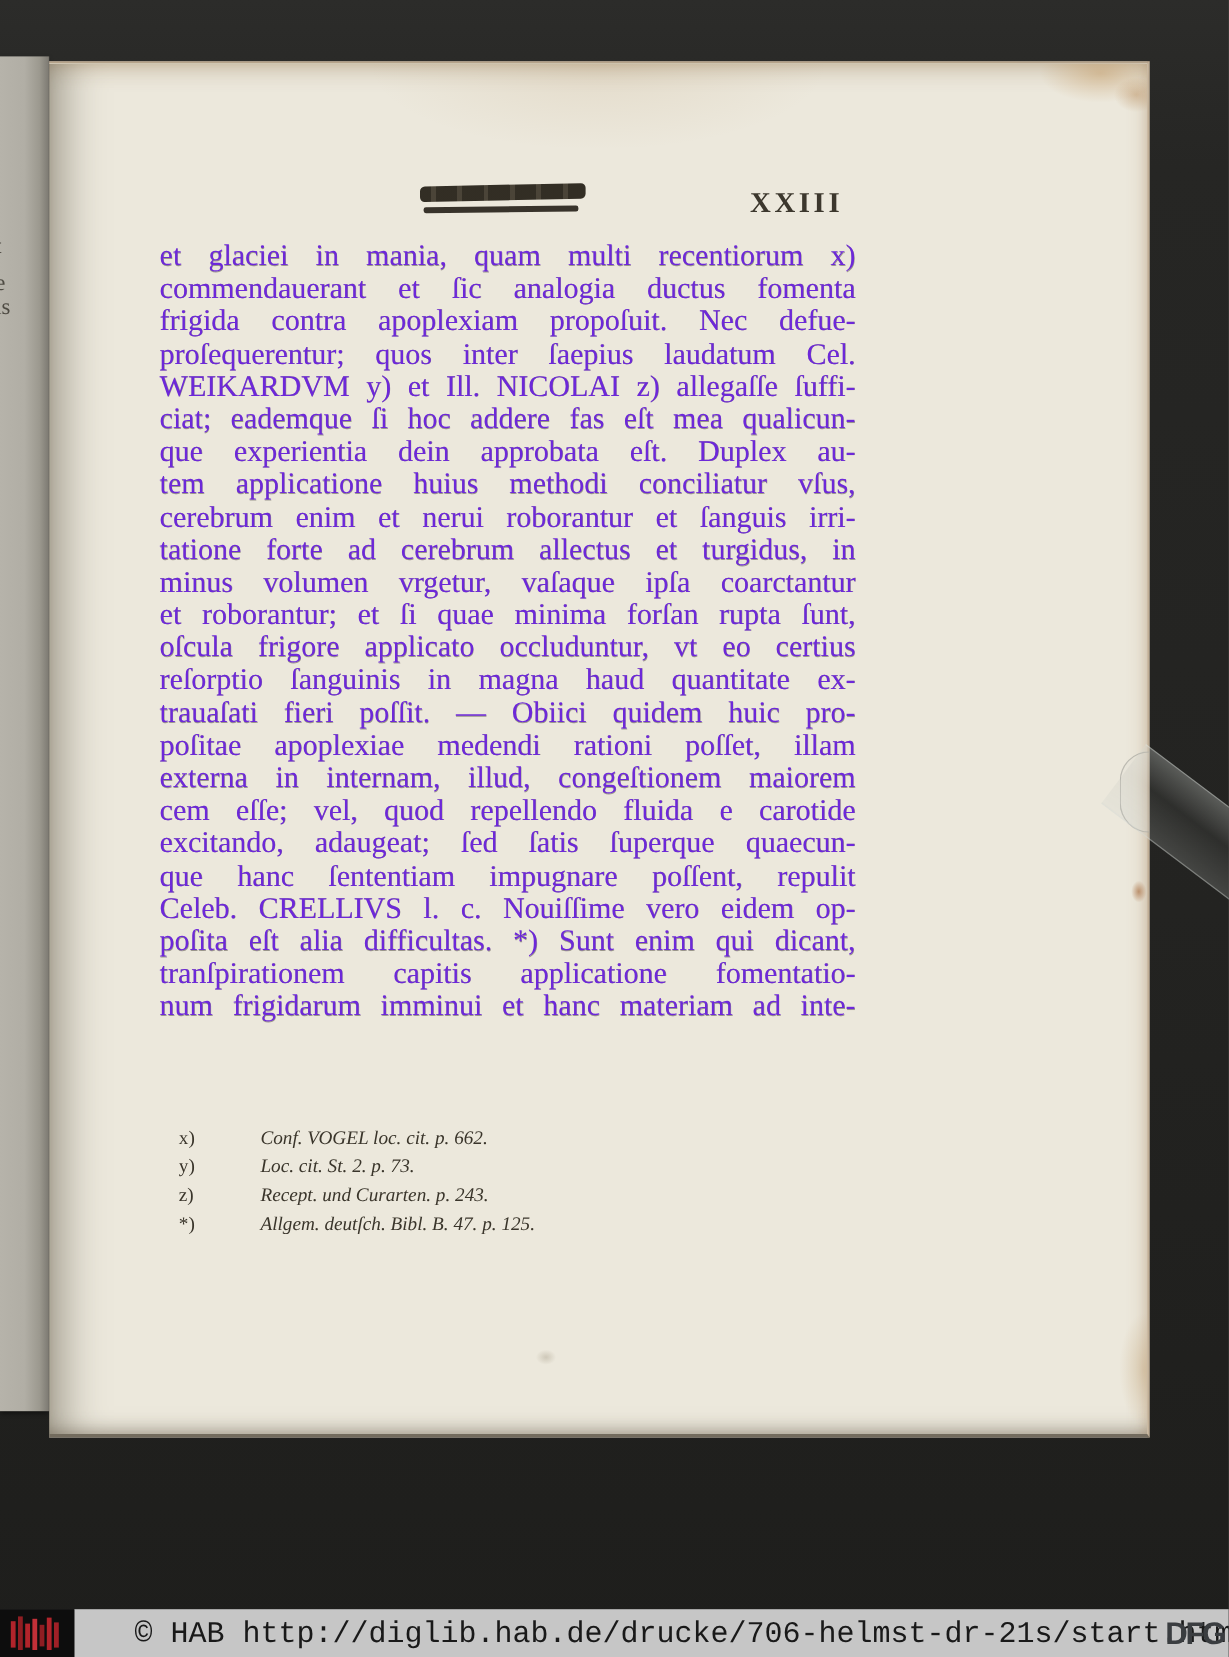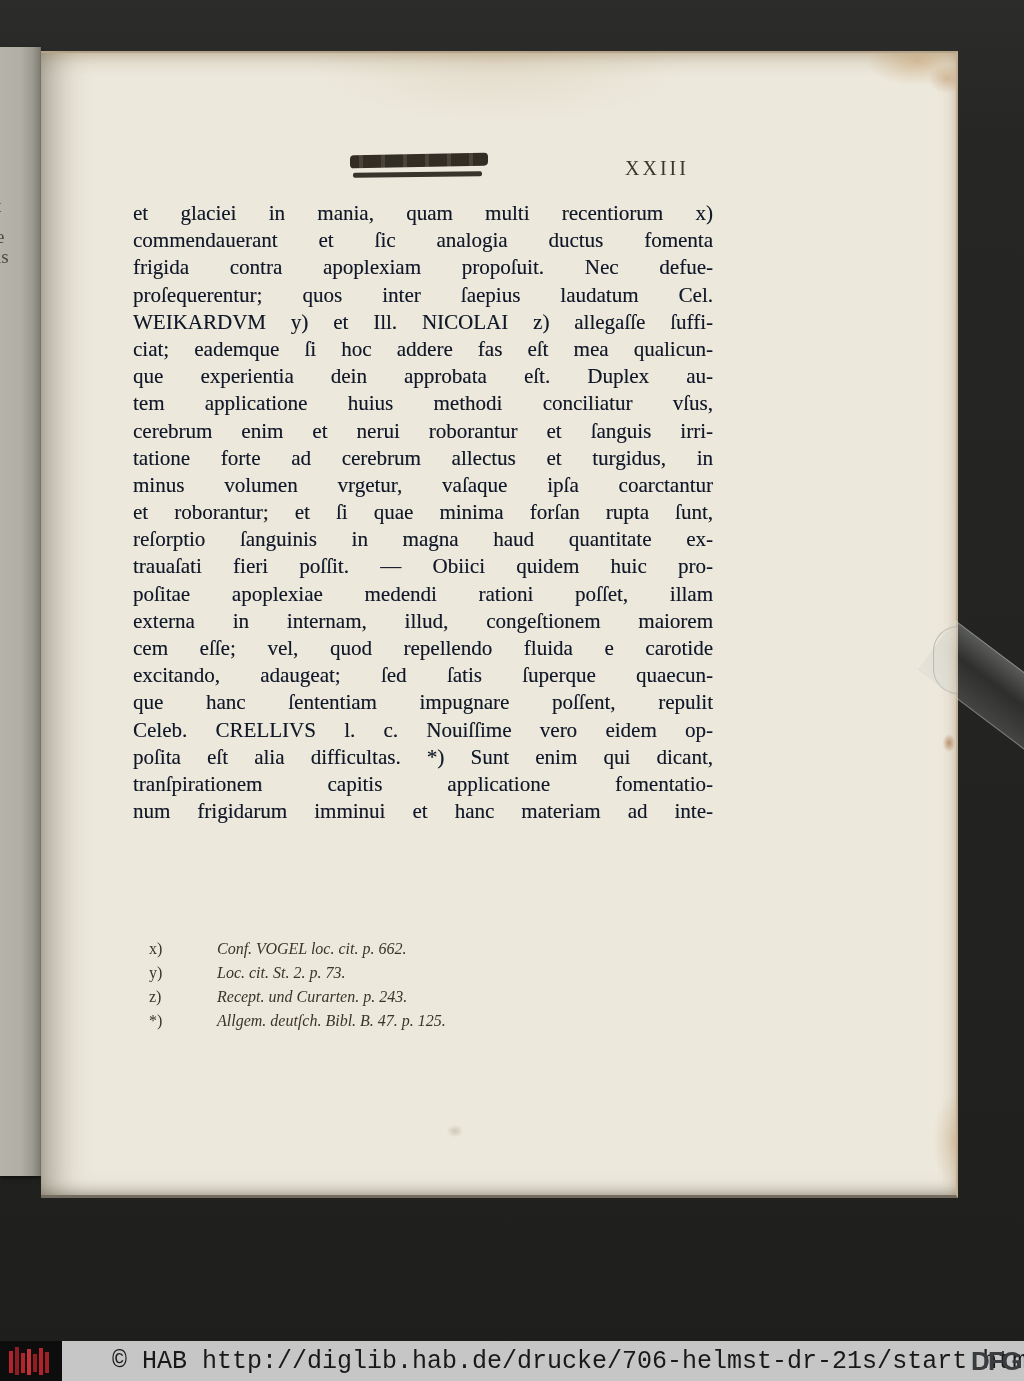--- a/index.html
+++ b/index.html
@@ -50,26 +50,26 @@
     content:"";position:absolute;left:0;right:0;top:0;height:13px;
     background:repeating-linear-gradient(90deg,#241f16 0 9px,#3e372b 9px 13px,#241f16 13px 22px);
     border-radius:4px;transform:skewY(-1.2deg);opacity:.93;
   }
   .ornament::after{
     content:"";position:absolute;left:3px;right:6px;bottom:3px;height:5px;
     background:#251f17;border-radius:2px;transform:rotate(-.6deg);opacity:.9;
   }
   .page-number{
     position:absolute;left:584px;top:104px;
-    font-size:20px;letter-spacing:3px;color:#3c372d;
+    font-size:24px;letter-spacing:3px;color:#3c372d;font-weight:bold;
   }
   
   .textblock{
     position:absolute;left:92px;top:147px;width:580px;
-    font-size:21px;color:#0f172a;
+    font-size:25px;color:#6d28d9;
     text-shadow:.3px .3px .4px rgba(55,50,40,.45);
   }
   .textline{
     height:27.2px;line-height:27.2px;
     text-align:justify;text-align-last:justify;
     overflow:visible;white-space:nowrap;
   }
   .textline.last{text-align-last:right;white-space:nowrap;}
   
   .footnotes{
@@ -132,20 +132,21 @@
         <div class="textline">frigida contra apoplexiam propoſuit.  Nec defue-</div>
         <div class="textline">proſequerentur;  quos inter ſaepius laudatum Cel.</div>
         <div class="textline">WEIKARDVM y) et Ill. NICOLAI z) allegaſſe ſuffi-</div>
         <div class="textline">ciat; eademque ſi hoc addere fas eſt mea qualicun-</div>
         <div class="textline">que experientia dein approbata eſt.  Duplex au-</div>
         <div class="textline">tem applicatione huius methodi conciliatur vſus,</div>
         <div class="textline">cerebrum enim et nerui roborantur et ſanguis irri-</div>
         <div class="textline">tatione forte ad cerebrum allectus et turgidus, in</div>
         <div class="textline">minus volumen vrgetur, vaſaque ipſa coarctantur</div>
         <div class="textline">et roborantur; et ſi quae minima forſan rupta ſunt,</div>
+        <div class="textline">oſcula frigore applicato occluduntur, vt eo certius</div>
         <div class="textline">reſorptio ſanguinis in magna haud quantitate ex-</div>
         <div class="textline">trauaſati fieri poſſit. —  Obiici quidem huic pro-</div>
         <div class="textline">poſitae apoplexiae medendi rationi poſſet, illam</div>
         <div class="textline">externa in internam, illud, congeſtionem maiorem</div>
         <div class="textline">cem eſſe; vel, quod repellendo fluida e carotide</div>
         <div class="textline">excitando, adaugeat; ſed ſatis ſuperque quaecun-</div>
         <div class="textline">que hanc ſententiam impugnare poſſent, repulit</div>
         <div class="textline">Celeb. CRELLIVS l. c.  Nouiſſime vero eidem op-</div>
         <div class="textline">poſita eſt alia difficultas. *)  Sunt enim qui dicant,</div>
         <div class="textline">tranſpirationem capitis applicatione fomentatio-</div>

